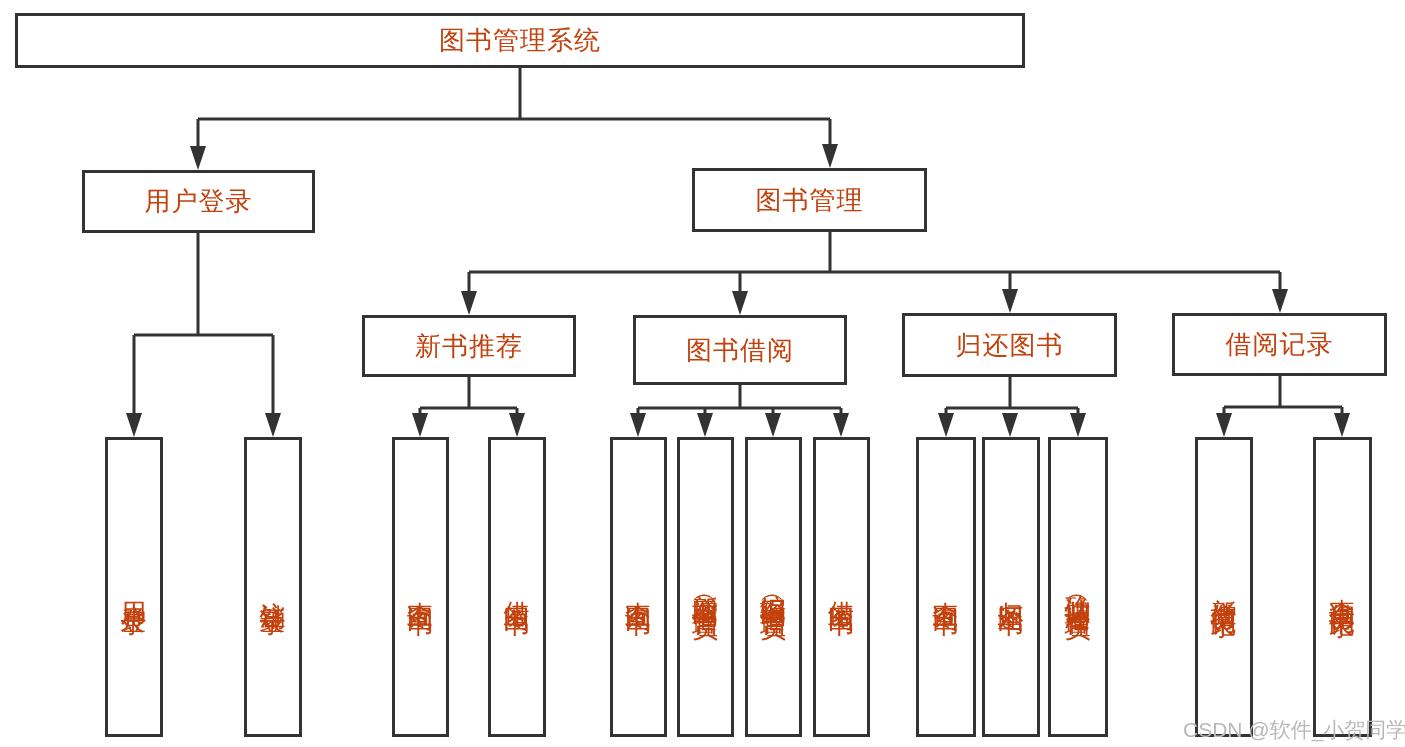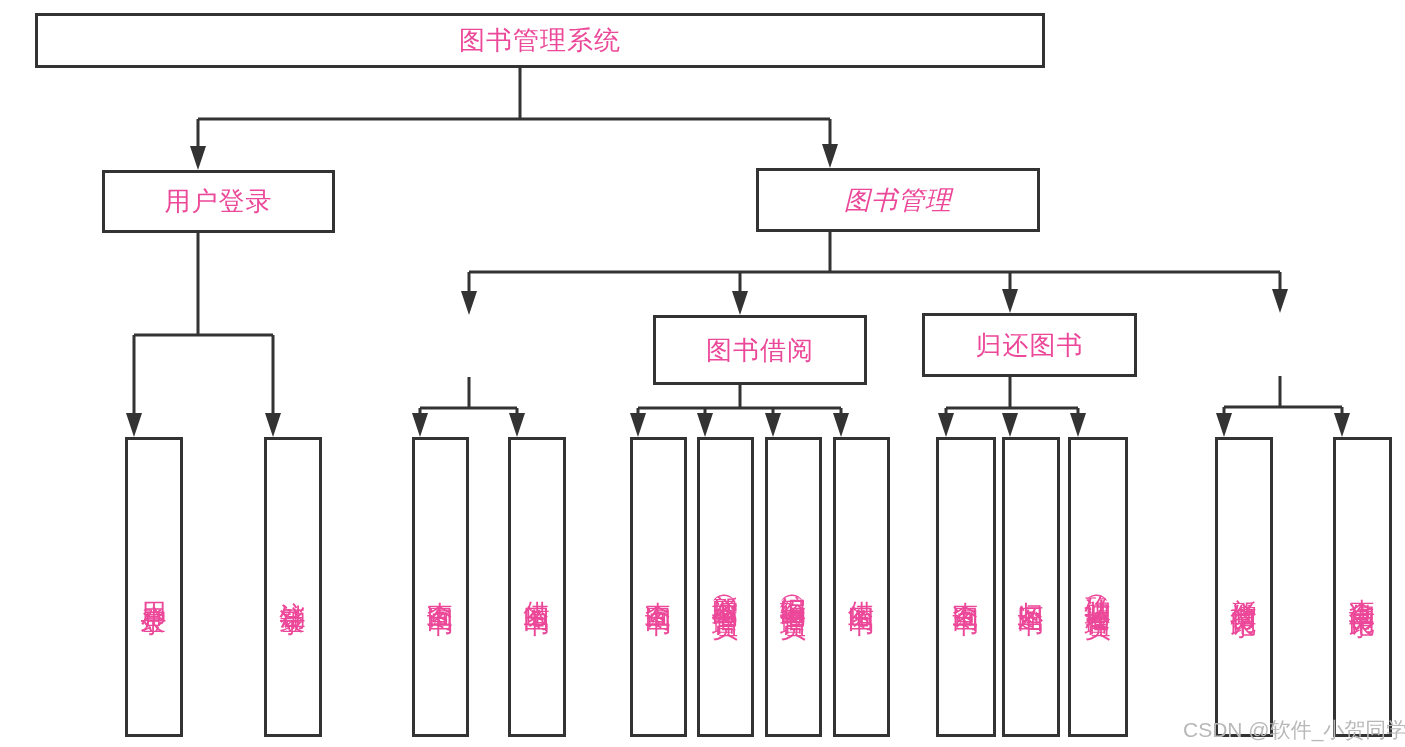--- a/index.html
+++ b/index.html
@@ -15,26 +15,25 @@
     position: absolute;
     left: 0; top: 0;
     width: 1405px; height: 747px;
     z-index: 1;
   }
   .node {
     position: absolute;
     box-sizing: border-box;
     background: #ffffff;
     border: 3px solid #333333;
-    color: #ec4899;
+    color: #c2410c;
     display: flex;
     align-items: center;
     justify-content: center;
     z-index: 2;
-    margin-left: 20px;
   }
   .hbox {
     font-size: 26px;
     letter-spacing: 1px;
     white-space: nowrap;
   }
   .vbox {
     writing-mode: vertical-rl;
     text-orientation: mixed;
     font-size: 26px;
@@ -89,24 +88,26 @@
       <polygon class="ctri" points="1002,413 1018,413 1010,437"></polygon>
       <polygon class="ctri" points="1070,413 1086,413 1078,437"></polygon>
       <polygon class="ctri" points="1216,413 1232,413 1224,437"></polygon>
       <polygon class="ctri" points="1334,413 1350,413 1342,437"></polygon>
     </g>
   </svg>
 
   <div class="node hbox" style="left:15px; top:13px; width:1010px; height:55px;">图书管理系统</div>
 
   <div class="node hbox" style="left:82px; top:170px; width:233px; height:63px;">用户登录</div>
-  <div class="node hbox" style="left:736px; top:168px; width:284px; height:64px;font-style:italic;">图书管理</div>
+  <div class="node hbox" style="left:692px; top:168px; width:235px; height:64px;">图书管理</div>
 
+  <div class="node hbox" style="left:362px; top:315px; width:214px; height:62px;">新书推荐</div>
   <div class="node hbox" style="left:633px; top:315px; width:214px; height:70px;">图书借阅</div>
   <div class="node hbox" style="left:902px; top:313px; width:215px; height:64px;">归还图书</div>
+  <div class="node hbox" style="left:1172px; top:313px; width:215px; height:63px;">借阅记录</div>
 
   <div class="node vbox" style="left:105px; top:437px; width:58px; height:300px;">用户登录</div>
   <div class="node vbox" style="left:244px; top:437px; width:58px; height:300px;">注销登录</div>
 
   <div class="node vbox" style="left:392px; top:437px; width:57px; height:300px;">查询图书</div>
   <div class="node vbox" style="left:488px; top:437px; width:58px; height:300px;">借阅图书</div>
 
   <div class="node vbox" style="left:610px; top:437px; width:57px; height:300px;">查询图书</div>
   <div class="node vbox" style="left:677px; top:437px; width:57px; height:300px;">新增图书（管理员）</div>
   <div class="node vbox" style="left:745px; top:437px; width:57px; height:300px;">编辑图书（管理员）</div>

